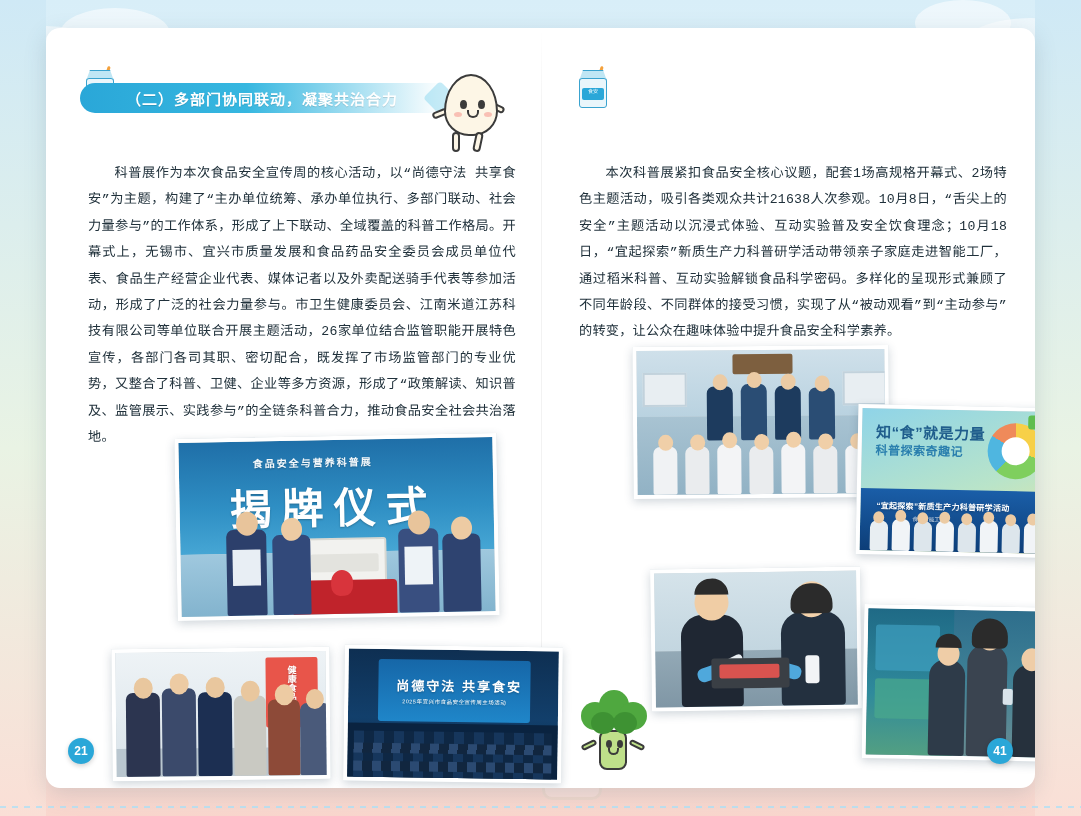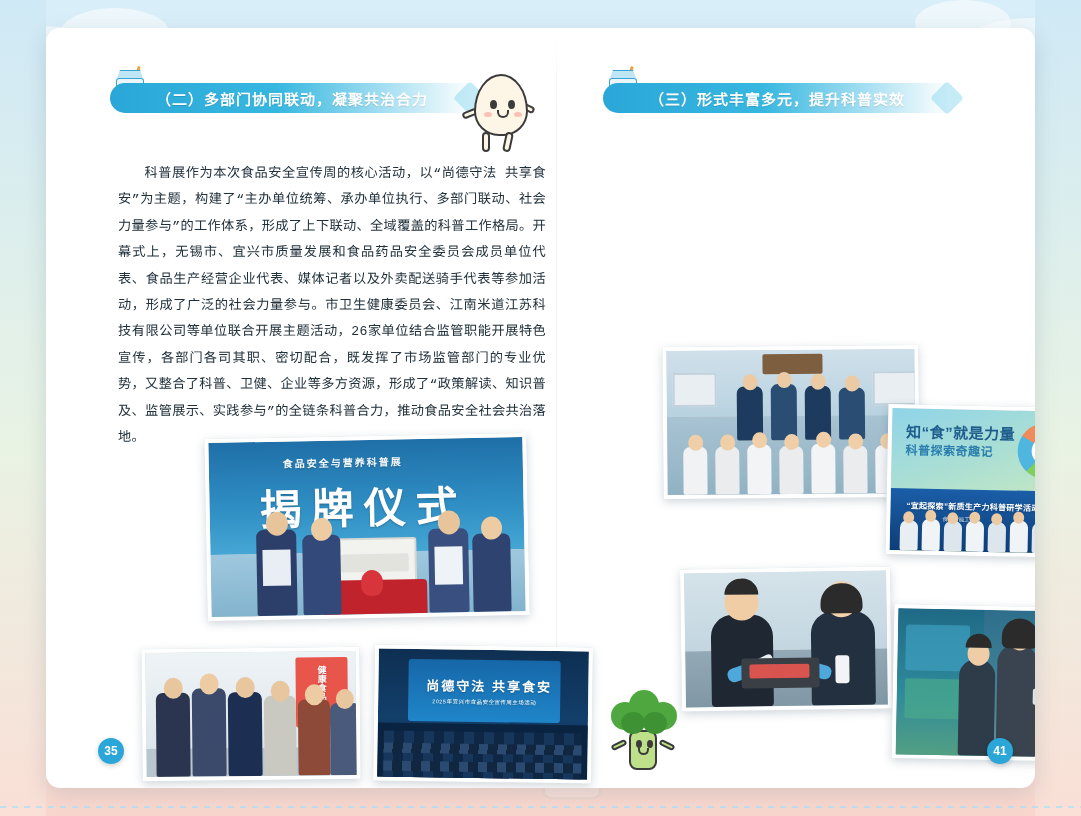--- a/index.html
+++ b/index.html
@@ -46,21 +46,21 @@
   }
 
   
   .paper {
     position:absolute; left:46px; top:28px; width:989px; height:760px;
     background:#ffffff;
     border-radius:14px;
     box-shadow:0 6px 22px rgba(60,90,110,.18);
     overflow:hidden;
   }
-  .paper-inner { position:absolute; inset:0;margin-left:30px; }
+  .paper-inner { position:absolute; inset:0; }
   .gutter {
     position:absolute; left:50%; top:0; bottom:0; width:1px;
     background:linear-gradient(180deg, rgba(0,0,0,0) 0%, rgba(0,0,0,.05) 12%, rgba(0,0,0,.05) 88%, rgba(0,0,0,0) 100%);
   }
 
   .col {
     position:absolute; top:0; width:494px; height:100%;
   }
   .col-left { left:0; }
   .col-right { left:495px; }
@@ -360,25 +360,25 @@
 
       <div class="heading" style="left:32px; top:48px; width:372px; height:44px;">
         <div class="heading-badge">
           <div class="milk">
             <div class="milk-straw"></div>
             <div class="milk-top"></div>
             <div class="milk-body"></div>
             <div class="milk-label">食安</div>
           </div>
         </div>
-        <div class="heading-ribbon">
-          <span class="heading-text">（三）形式丰富多元，提升科普实效</span>
-        </div>
-      </div>
-
+      </div>
+
+      <div class="para" style="left:38px; top:133px; width:428px;">
+        <p>本次科普展紧扣食品安全核心议题，配套1场高规格开幕式、2场特色主题活动，吸引各类观众共计21638人次参观。10月8日，“舌尖上的安全”主题活动以沉浸式体验、互动实验普及安全饮食理念；10月18日，“宜起探索”新质生产力科普研学活动带领亲子家庭走进智能工厂，通过稻米科普、互动实验解锁食品科学密码。多样化的呈现形式兼顾了不同年龄段、不同群体的接受习惯，实现了从“被动观看”到“主动参与”的转变，让公众在趣味体验中提升食品安全科学素养。</p>
+      </div>
 
       <div class="photo" style="left:92px; top:318px; width:256px; height:152px; transform:rotate(-0.5deg);">
         <div class="sc">
           <div class="band" style="top:0; height:66px; background:linear-gradient(180deg,#cfe0ea 0%, #b9d2e0 100%);"></div>
           <div class="band" style="top:66px; height:86px; background:linear-gradient(180deg,#a8c3d2 0%, #8fb0c3 100%);"></div>
           <div style="position:absolute; left:96px; top:4px; width:60px; height:20px; background:#7d5f3f; border-radius:2px;"></div>
           <div style="position:absolute; left:6px; top:22px; width:44px; height:34px; background:#e8eef2; border:2px solid #c2d2dc;"></div>
           <div style="position:absolute; left:206px; top:22px; width:44px; height:34px; background:#e8eef2; border:2px solid #c2d2dc;"></div>
 
           <div class="fig" style="left:70px; bottom:54px; width:26px; height:54px; background:#1d3b5e;"></div>
@@ -496,17 +496,17 @@
           <div class="bro-blob" style="left:4px; top:14px; width:28px; height:28px;"></div>
           <div class="bro-blob" style="left:22px; top:2px; width:30px; height:30px;"></div>
           <div class="bro-blob" style="left:42px; top:14px; width:28px; height:28px;"></div>
           <div class="bro-blob" style="left:14px; top:24px; width:24px; height:22px; background:#3e9233;"></div>
           <div class="bro-blob" style="left:36px; top:24px; width:24px; height:22px; background:#3e9233;"></div>
         </div>
       </div>
 
     </div>
 
-    <div class="pagenum left">35</div>
+    <div class="pagenum left">21</div>
     <div class="pagenum right">41</div>
 
   </div>
 </div>
 
 </body></html>

